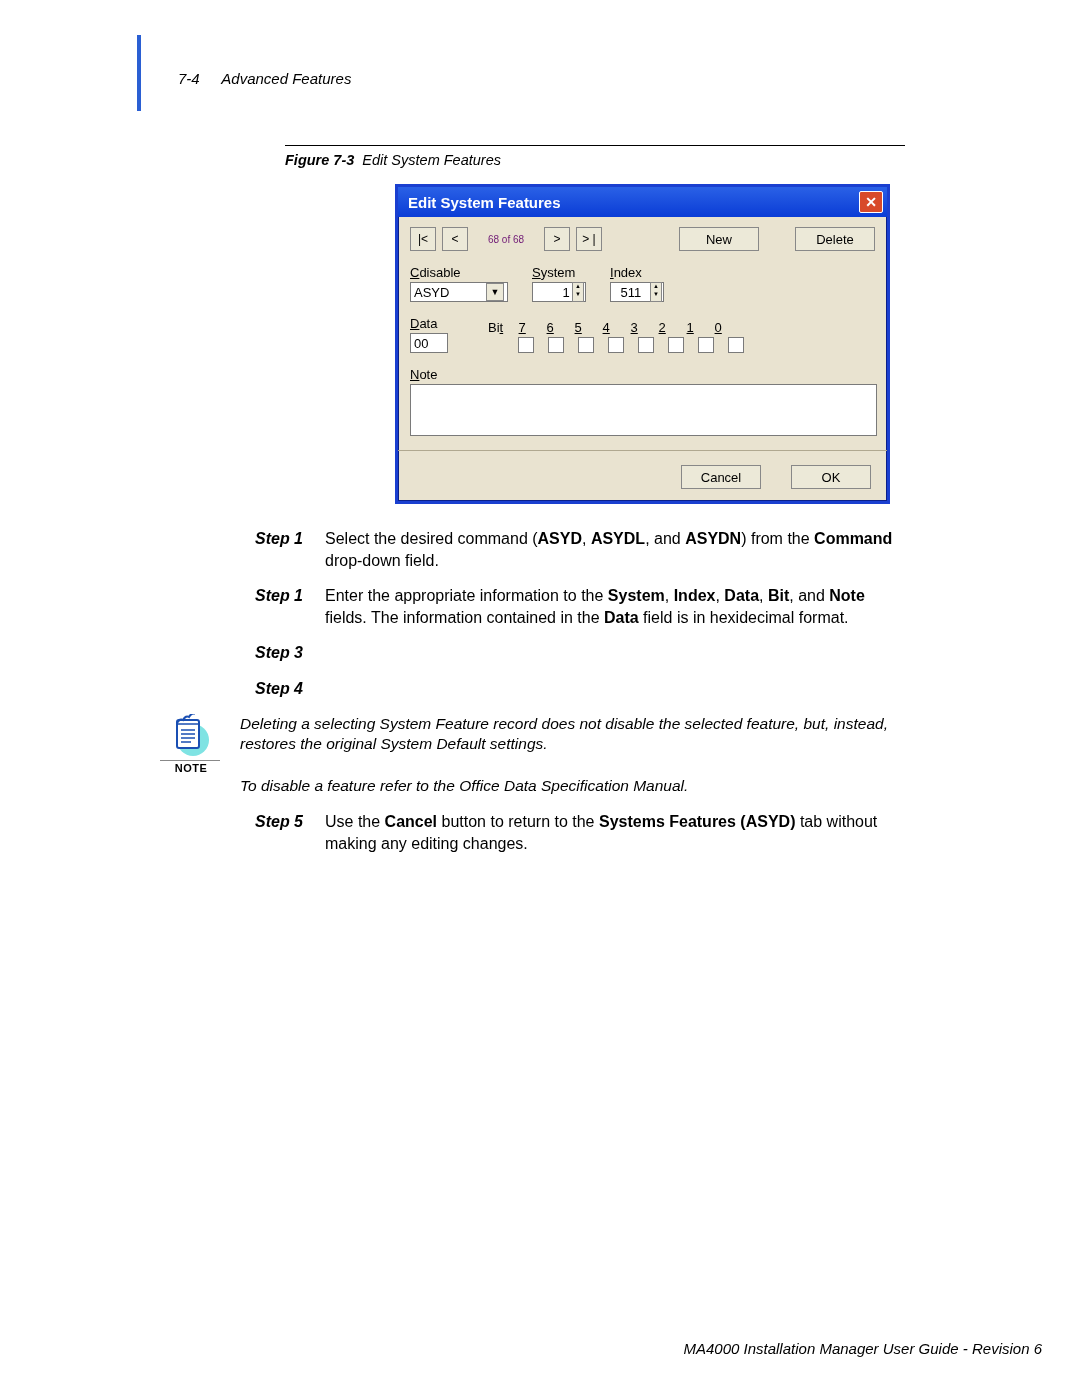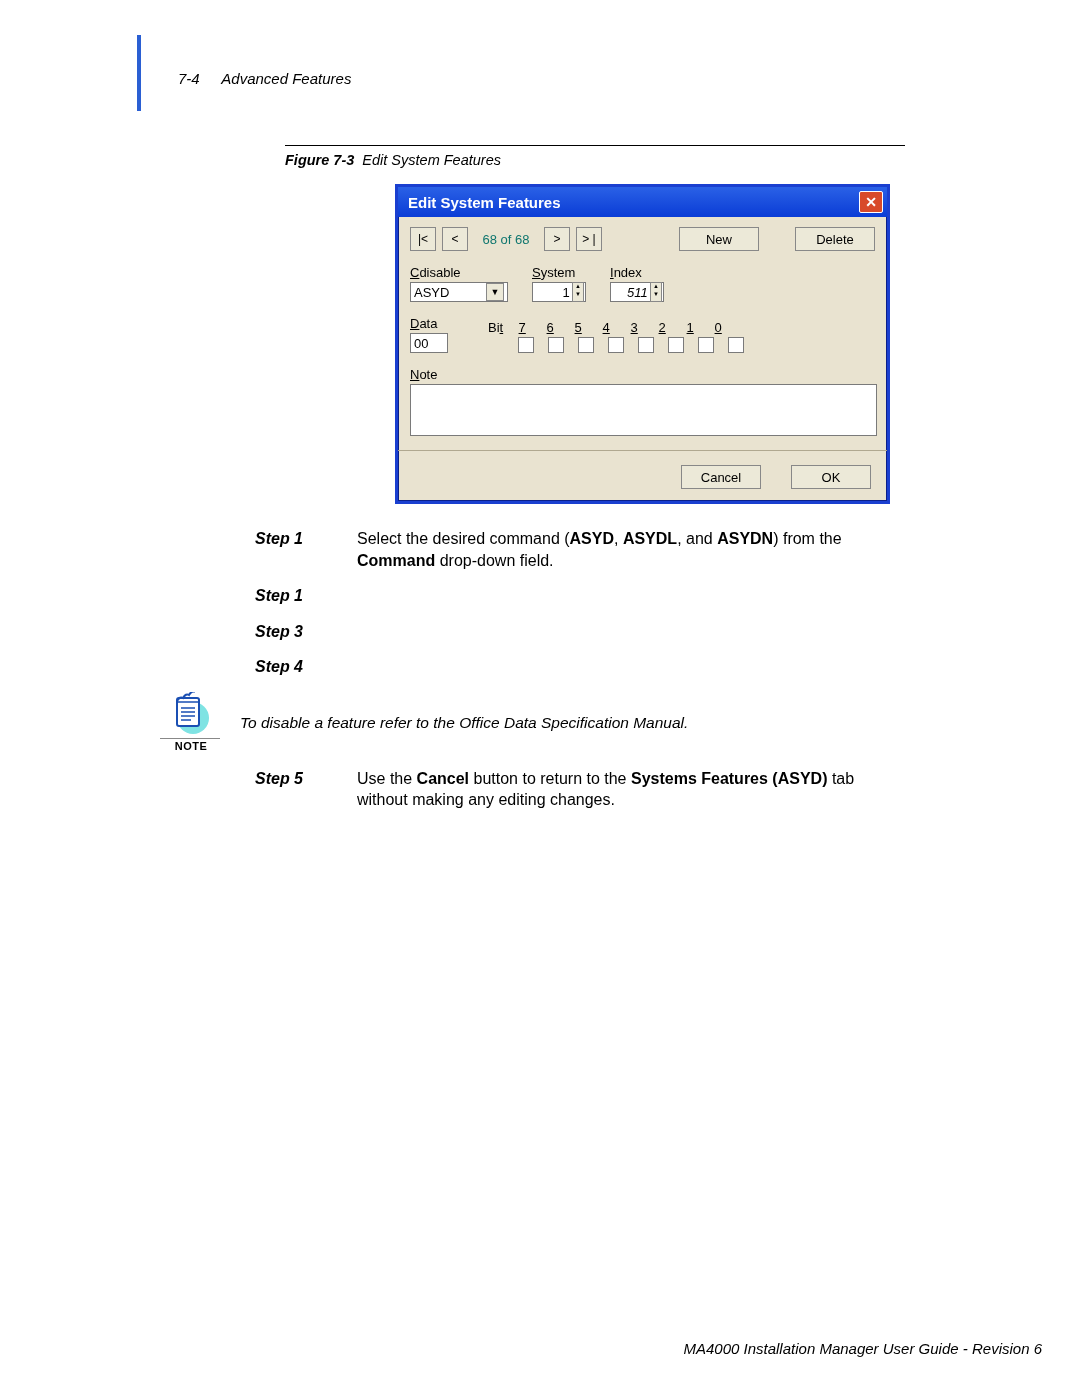--- a/index.html
+++ b/index.html
@@ -80,22 +80,22 @@
     display: flex; align-items: center; gap: 6px;
   }
   .winbtn {
     background: #ece9d8;
     border: 1px solid #888;
     min-width: 24px; height: 22px;
     display: flex; align-items: center; justify-content: center;
     font-size: 12px;
   }
   .counter {
-    color: #0f766e;
-    font-size: 13px;
+    color: #701a75;
+    font-size: 10px;
     width: 64px; text-align: center;
   }
   .big-btn {
     background: #ece9d8;
     border: 1px solid #888;
     width: 78px; height: 22px;
     display: flex; align-items: center; justify-content: center;
     font-size: 13px;
   }
   .lbl { font-size: 13px; }
@@ -136,21 +136,21 @@
   .bit-boxes .cb { width:14px; height:14px; border:1px solid #7a7a7a; background:#fff; }
   .note-area {
     background:#fff; border:1px solid #7a7a7a;
     width: 100%; height: 50px; margin-top:2px;
   }
   .divider { border:none; border-top:1px solid #b0a890; margin:14px -12px; }
   .btn-row { justify-content: flex-end; gap: 30px; padding-right:4px; }
 
   
   .steps { margin-top: 24px; font-size: 16px; line-height: 1.35; margin-left:-125px; padding-left: 95px;}
-  .step { display:flex; margin-bottom: 14px; gap: 32px; }
+  .step { display:flex; margin-bottom: 14px; }
   .step-lbl { font-style: italic; font-weight: bold; width: 70px; flex-shrink:0; }
   .step-txt { }
   .step-txt b { font-weight:bold; }
 
   
   .note-block { display:flex; align-items:flex-start; gap:18px; margin:6px 0 14px 0; }
   .note-icon-wrap { width: 62px; text-align:center; flex-shrink:0; margin-left:-95px;}
   .note-icon {
     width: 40px; height: 44px;
     position: relative;
@@ -219,21 +219,21 @@
                 <span style="width:100%;text-align:right;padding-right:2px;">1</span>
                 <span class="updn">
                     <span>▲</span>
                     <span>▼</span>
                   </span>
               </div>
             </div>
             <div class="cmd-block">
               <span class="lbl"><u>I</u>ndex</span>
               <div class="spin">
-                <span style="width:100%;text-align:right;padding-right:2px;font-style:italic;">511</span>
+                <span style="width:100%;text-align:center;padding-right:2px;">511</span>
                 <span class="updn">
                     <span>▲</span>
                     <span>▼</span>
                   </span>
               </div>
             </div>
           </div>
 
           <div style="display:flex; align-items:flex-end; gap:22px; margin-bottom:14px;">
             <div class="cmd-block">
@@ -286,41 +286,42 @@
       </div>
     </div>
 
     <div class="steps" id="steps">
         <div class="step">
           <div class="step-lbl">Step 1</div>
           <div class="step-txt">Select the desired command (<b>ASYD</b>, <b>ASYDL</b>, and <b>ASYDN</b>) from the <b>Command</b> drop-down field.</div>
         </div>
         <div class="step">
           <div class="step-lbl">Step 1</div>
+          <div class="step-txt">Enter the appropriate information to the <b>System</b>, <b>Index</b>, <b>Data</b>, <b>Bit</b>, and <b>Note</b> fields. The information contained in the <b>Data</b> field is in hexidecimal format.</div>
         </div>
         <div class="step">
           <div class="step-lbl">Step 3</div>
         </div>
         <div class="step">
           <div class="step-lbl">Step 4</div>
         </div>
         <div class="note-block">
           <div class="note-icon-wrap">
             <div class="note-icon">
               <svg viewBox="0 0 40 44">
                 <ellipse cx="22" cy="26" rx="16" ry="16" fill="#7fe3e3"></ellipse>
                 <rect x="6" y="6" width="22" height="28" rx="2" fill="#fff" stroke="#1a4fb3" stroke-width="2"></rect>
                 <path d="M6 10 h22 M10 16 h14 M10 20 h14 M10 24 h14 M10 28 h10" stroke="#1a4fb3" stroke-width="1.5"></path>
                 <path d="M6 9 q3 -5 6 -3 q3 -5 6 -3 q3 -5 6 -3" stroke="#1a4fb3" fill="none" stroke-width="2"></path>
               </svg>
             </div>
             <div class="note-line"></div>
             <div class="note-label">NOTE</div>
           </div>
-          <div class="note-txt"><br><div>To disable a feature refer to the Office Data Specification Manual.</div></div>
+          <div class="note-txt"><div>Deleting a selecting System Feature record does not disable the selected feature, but, instead, restores the original System Default settings.</div><br><div>To disable a feature refer to the Office Data Specification Manual.</div></div>
         </div>
         <div class="step">
           <div class="step-lbl">Step 5</div>
           <div class="step-txt">Use the <b>Cancel</b> button to return to the <b>Systems Features (ASYD)</b> tab without making any editing changes.</div>
         </div>
       </div>
 
   </div>
 
   <div class="footer">MA4000 Installation Manager User Guide - Revision 6</div>

